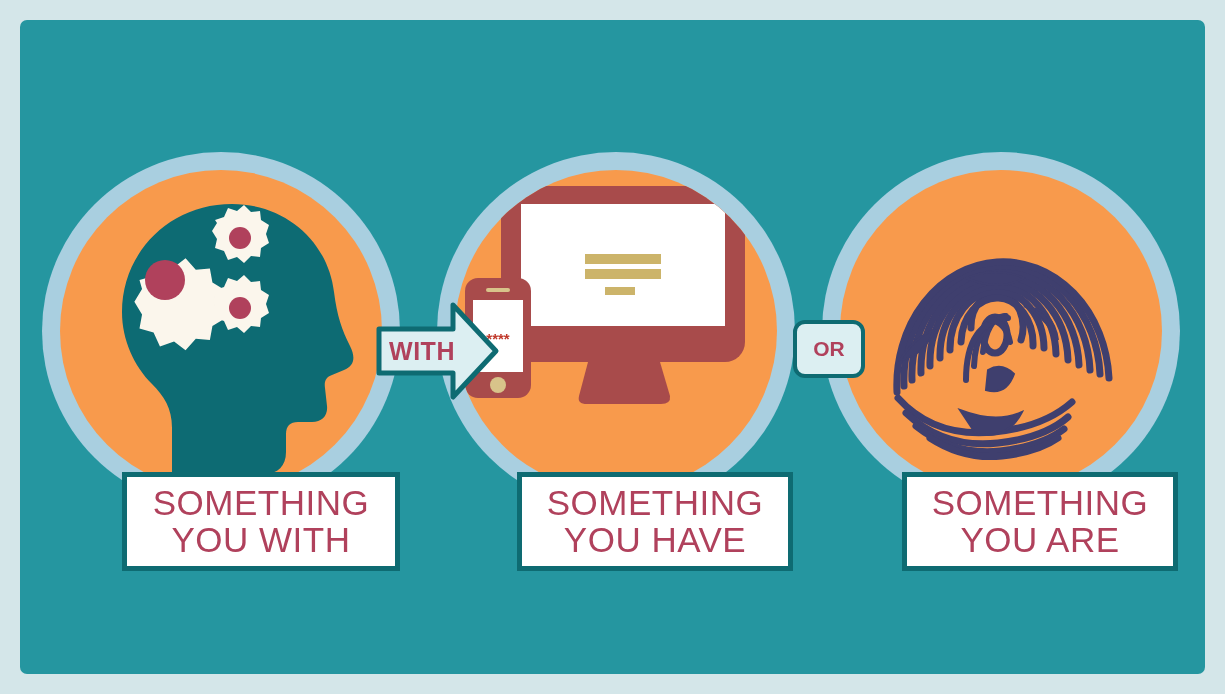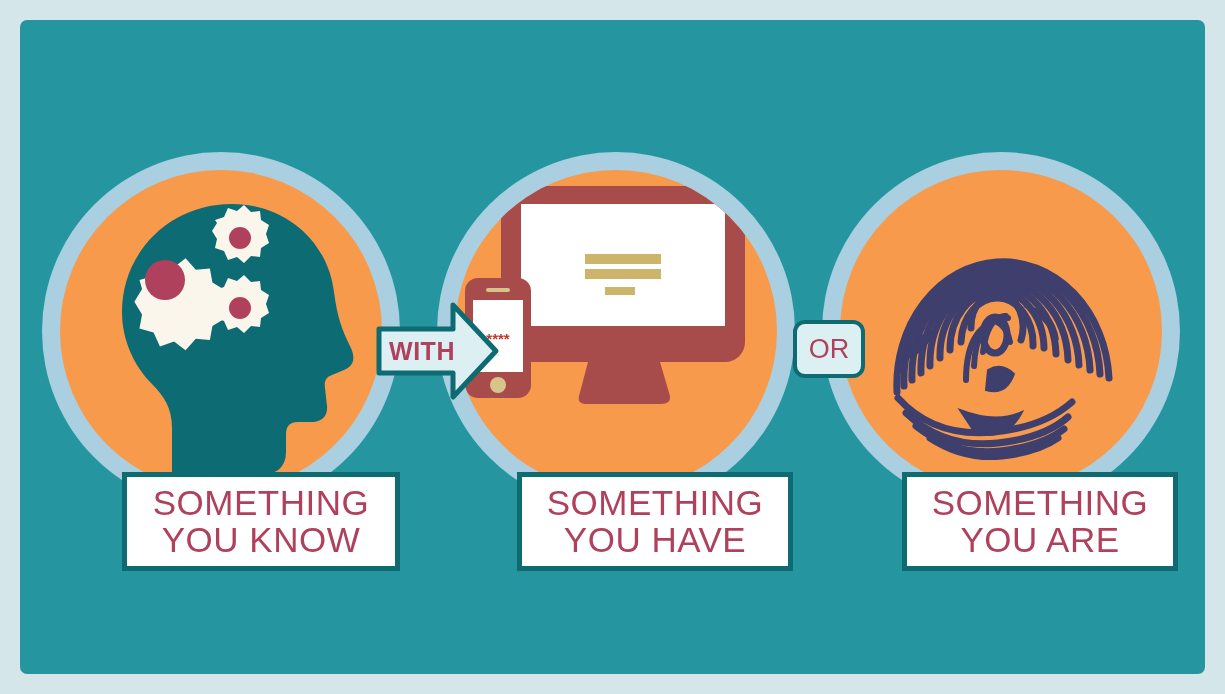--- a/index.html
+++ b/index.html
@@ -113,22 +113,22 @@
     width: 72px;
     height: 58px;
     box-sizing: border-box;
     background: #dceff2;
     border: 4px solid #0e6b72;
     border-radius: 12px;
     display: flex;
     align-items: center;
     justify-content: center;
     color: #b0415c;
-    font-size: 27px;
-    font-weight: 400;
+    font-size: 21px;
+    font-weight: 700;
     z-index: 7;
   }
 
   
   .art {
     position: absolute;
     inset: 0;
   }
   .art svg { display: block; }
 </style>
@@ -256,21 +256,21 @@
               <path d="M60 190 q16 -24 34 -30 q-10 26 -34 30 Z" stroke-width="2" fill="#3f3f6e"></path>
               <path d="M218 170 q-16 -26 -34 -34 q30 4 34 34 Z" stroke-width="2" fill="#3f3f6e"></path>
             </g>
           </svg>
         </div>
       </div>
     </div>
 
     <div class="plaque" id="plaque-know">
       <span class="l1">SOMETHING</span>
-      <span class="l2">YOU KNOW</span>
+      <span class="l2">YOU WITH</span>
     </div>
 
     <div class="plaque" id="plaque-have">
       <span class="l1">SOMETHING</span>
       <span class="l2">YOU HAVE</span>
     </div>
 
     <div class="plaque" id="plaque-are">
       <span class="l1">SOMETHING</span>
       <span class="l2">YOU ARE</span>

